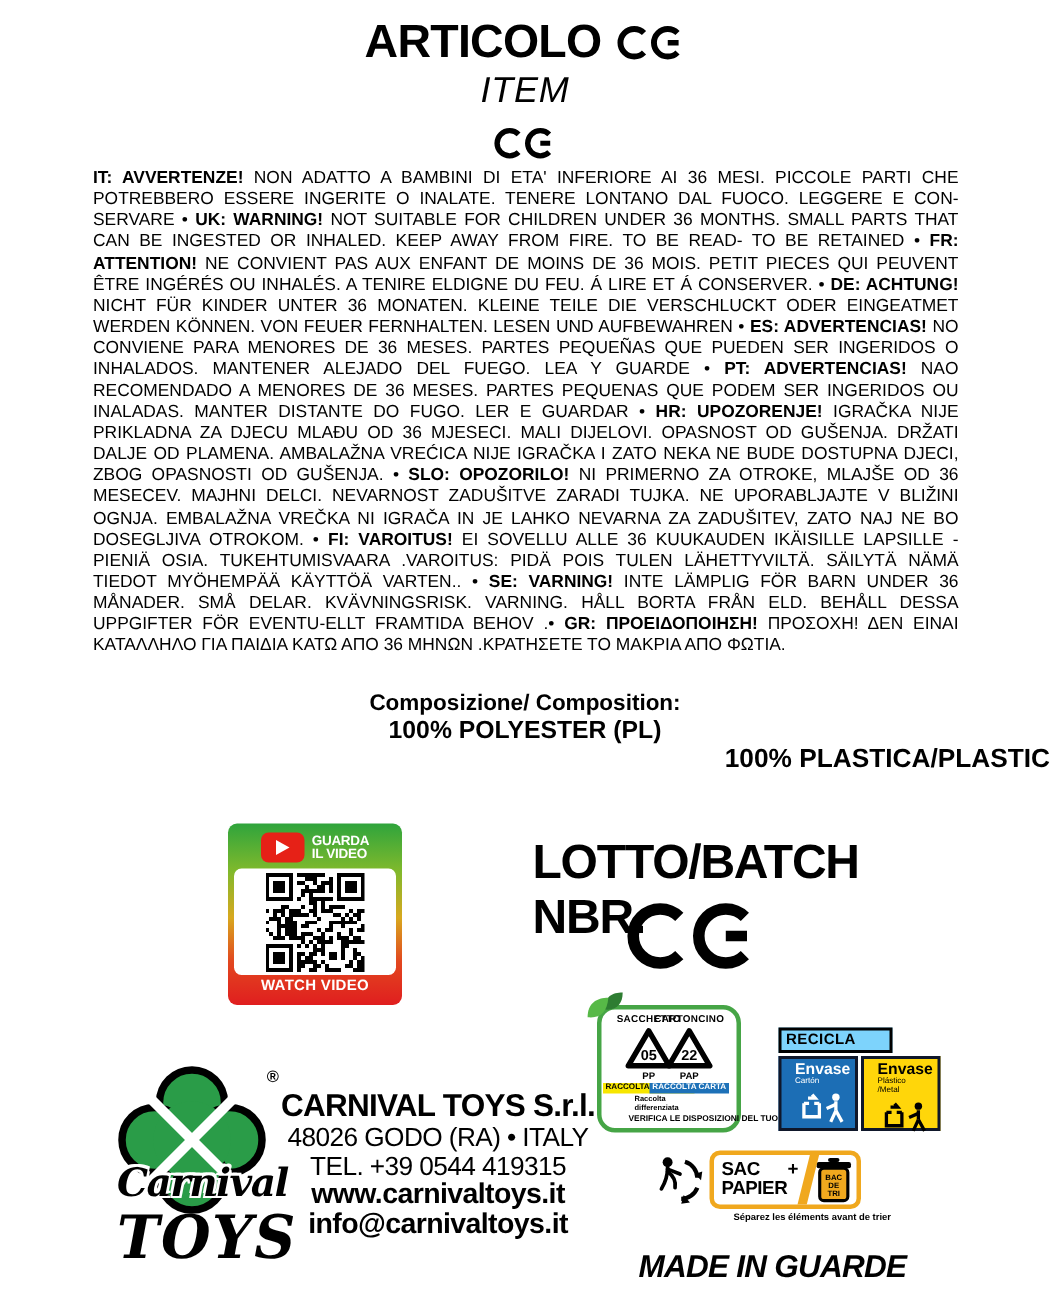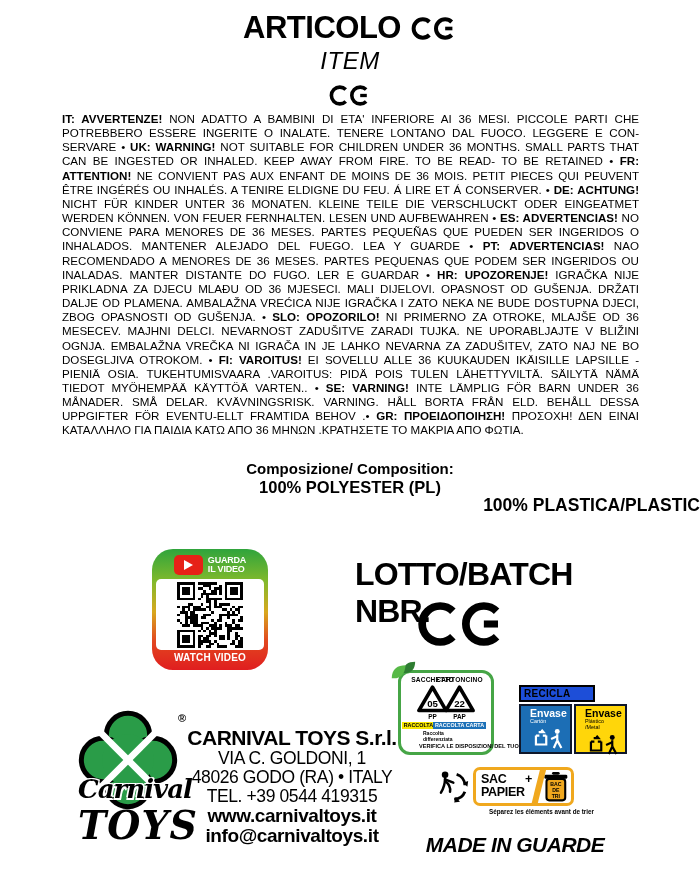--- a/index.html
+++ b/index.html
@@ -19,21 +19,21 @@
             font-size:11.6px;line-height:14.15px;text-align:justify;}
   .warnings b{font-weight:bold;}
 
   
   .composition{position:absolute;top:461px;left:0;right:0;text-align:center;font-weight:800;line-height:1.12;}
   .composition .c1{font-size:15px;}
   .composition .c2{font-size:16.5px;}
   .composition .c3{font-size:17.5px;text-align:right;}
 
   
-  .video-badge{position:absolute;left:152px;top:549px;width:116px;height:121px;border-radius:21px;
+  .video-badge{position:absolute;left:152px;top:549px;width:116px;height:121px;border-radius:6px;
     background:linear-gradient(180deg,#2fa43c 0%,#7fb92c 26%,#d8a81e 52%,#e2471f 76%,#e01e1f 100%);
     display:flex;flex-direction:column;padding:4px;box-sizing:border-box;}
   .vb-head{display:flex;align-items:center;justify-content:center;gap:5px;height:24px;}
   .yt-btn{width:29px;height:20px;background:#e62117;border-radius:5px;display:flex;align-items:center;justify-content:center;}
   .yt-tri{width:0;height:0;border-left:9px solid #fff;border-top:5.5px solid transparent;border-bottom:5.5px solid transparent;}
   .vb-toplabel{color:#fff;font-weight:800;font-size:9px;line-height:1;text-align:left;letter-spacing:-.2px;}
   .qr-box{flex:1;background:#fff;border-radius:5px;margin-top:2px;display:flex;align-items:center;justify-content:center;}
   .qr-box svg{width:66px;height:66px;}
   .vb-foot{height:14px;color:#fff;font-weight:800;font-size:10px;text-align:center;letter-spacing:.2px;padding-top:2px;}
 
@@ -51,21 +51,21 @@
   .rbx-name{font-size:6.6px;font-weight:bold;letter-spacing:.2px;}
   .rbx-tri{width:33px;height:37px;margin-top:1px;}
   .rbx-banner{font-size:5.4px;font-weight:bold;padding:1px 2px;line-height:1;margin-top:1px;white-space:nowrap;}
   .rbx-banner.yellow{background:#f7e600;color:#000;}
   .rbx-banner.blue{background:#1d71b8;color:#fff;}
   .rbx-sub{font-size:5px;font-weight:bold;text-align:left;padding-left:4px;margin-top:1px;}
   .rbx-footer{font-size:5.6px;font-weight:bold;margin-top:1px;white-space:nowrap;}
 
   
   .recicla{position:absolute;left:519px;top:685px;width:106px;}
-  .recicla-title{border:2px solid #000;background:#1d4ed8;font-size:10px;font-weight:800;
+  .recicla-title{border:2px solid #000;background:#7dd3fc;font-size:10px;font-weight:800;
                  width:72%;box-sizing:border-box;padding:1px 3px;letter-spacing:.3px;}
   .recicla-panels{display:flex;gap:2px;margin-top:2px;}
   .rp{width:50%;height:50px;box-sizing:border-box;padding:2px 9px;border:2px solid #0f172a;}
   .rp .l1{font-size:10.5px;font-weight:800;line-height:1.05;}
   .rp .l2{font-size:5.4px;line-height:1.1;}
   .rp svg{width:38px;height:22px;display:block;margin:3px auto 0;}
   .rp-carton{background:#1c6eb5;color:#fff;}
   .rp-plastic{background:#ffd60a;color:#000;}
 
   
@@ -458,21 +458,20 @@
         </g>
       </g>
     </svg>
     <span class="reg">®</span>
     <div class="logo-script1">Carnival</div>
     <div class="logo-script2">TOYS</div>
   </div>
 
   <div class="company">
     <div class="nm">CARNIVAL TOYS S.r.l.</div>
-    <div class="ad">VIA C. GOLDONI, 1</div>
     <div class="ad">48026 GODO (RA) • ITALY</div>
     <div class="ad">TEL. +39 0544 419315</div>
     <div class="lk">www.carnivaltoys.it</div>
     <div class="lk">info@carnivaltoys.it</div>
   </div>
 
   <div class="sorting">
     <div class="sort-row">
       <svg width="33" height="40" viewBox="0 0 40 40">
         <circle cx="11" cy="6.5" r="4" fill="#000"></circle>

